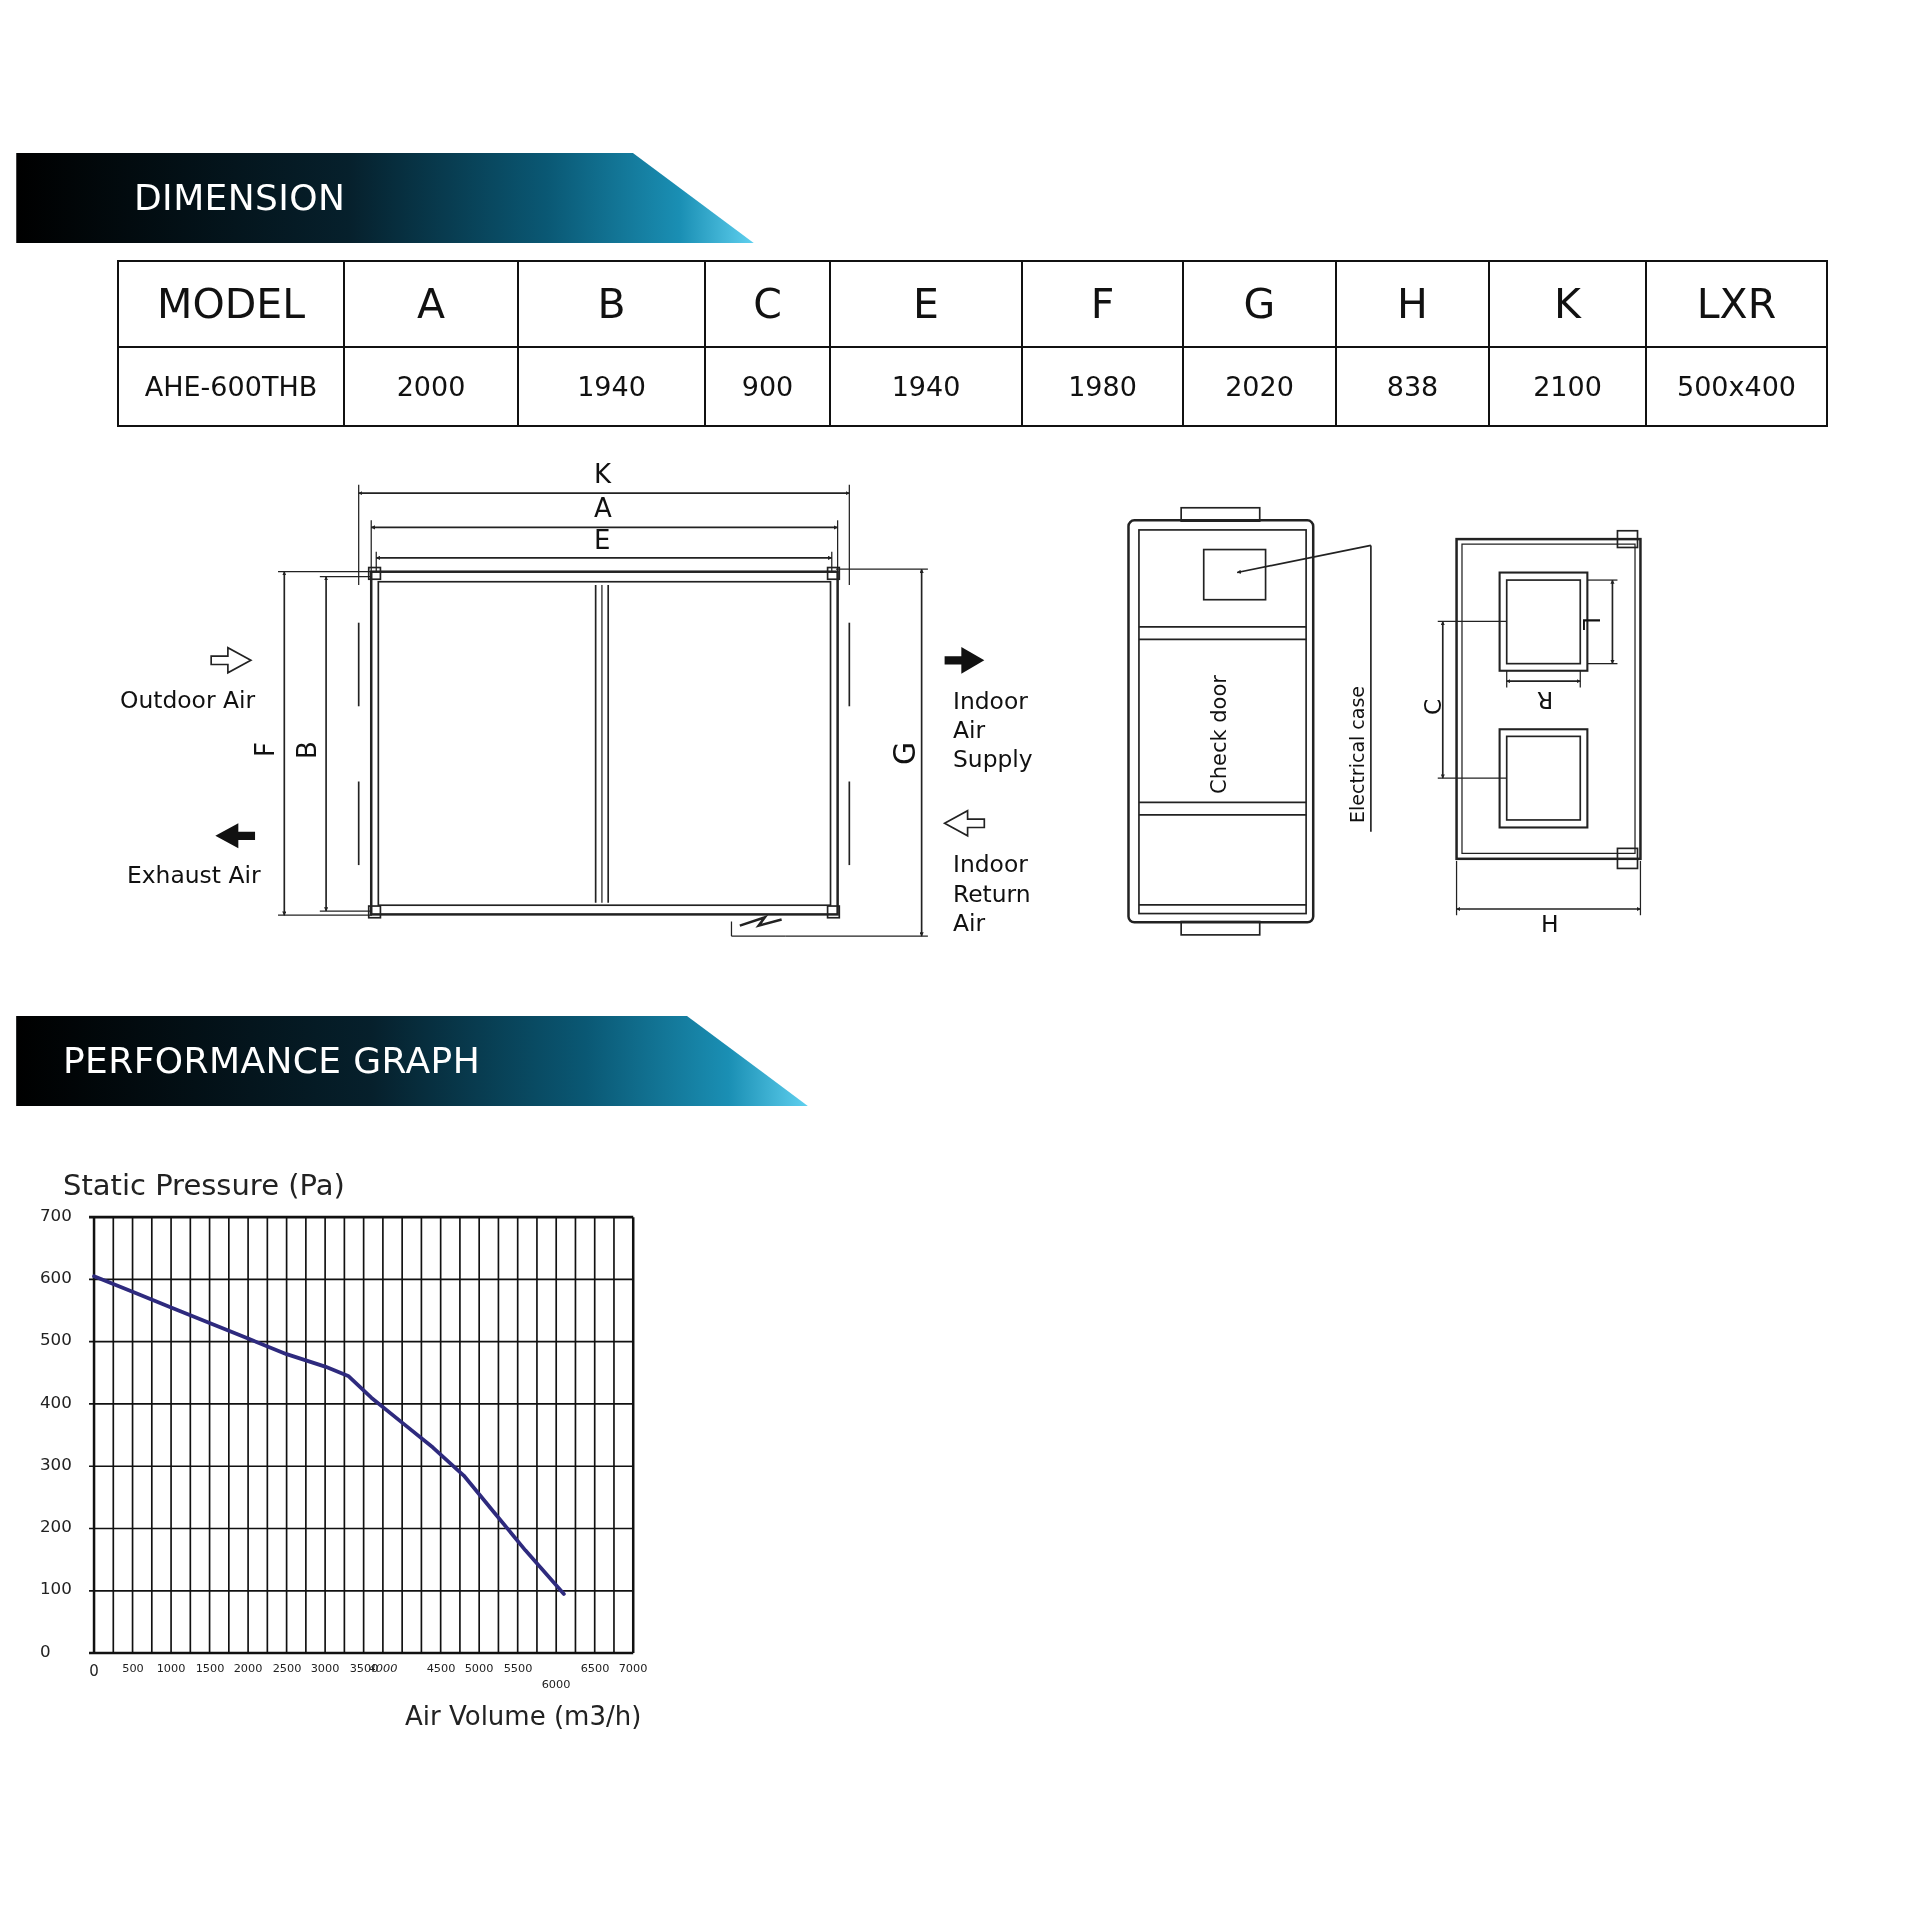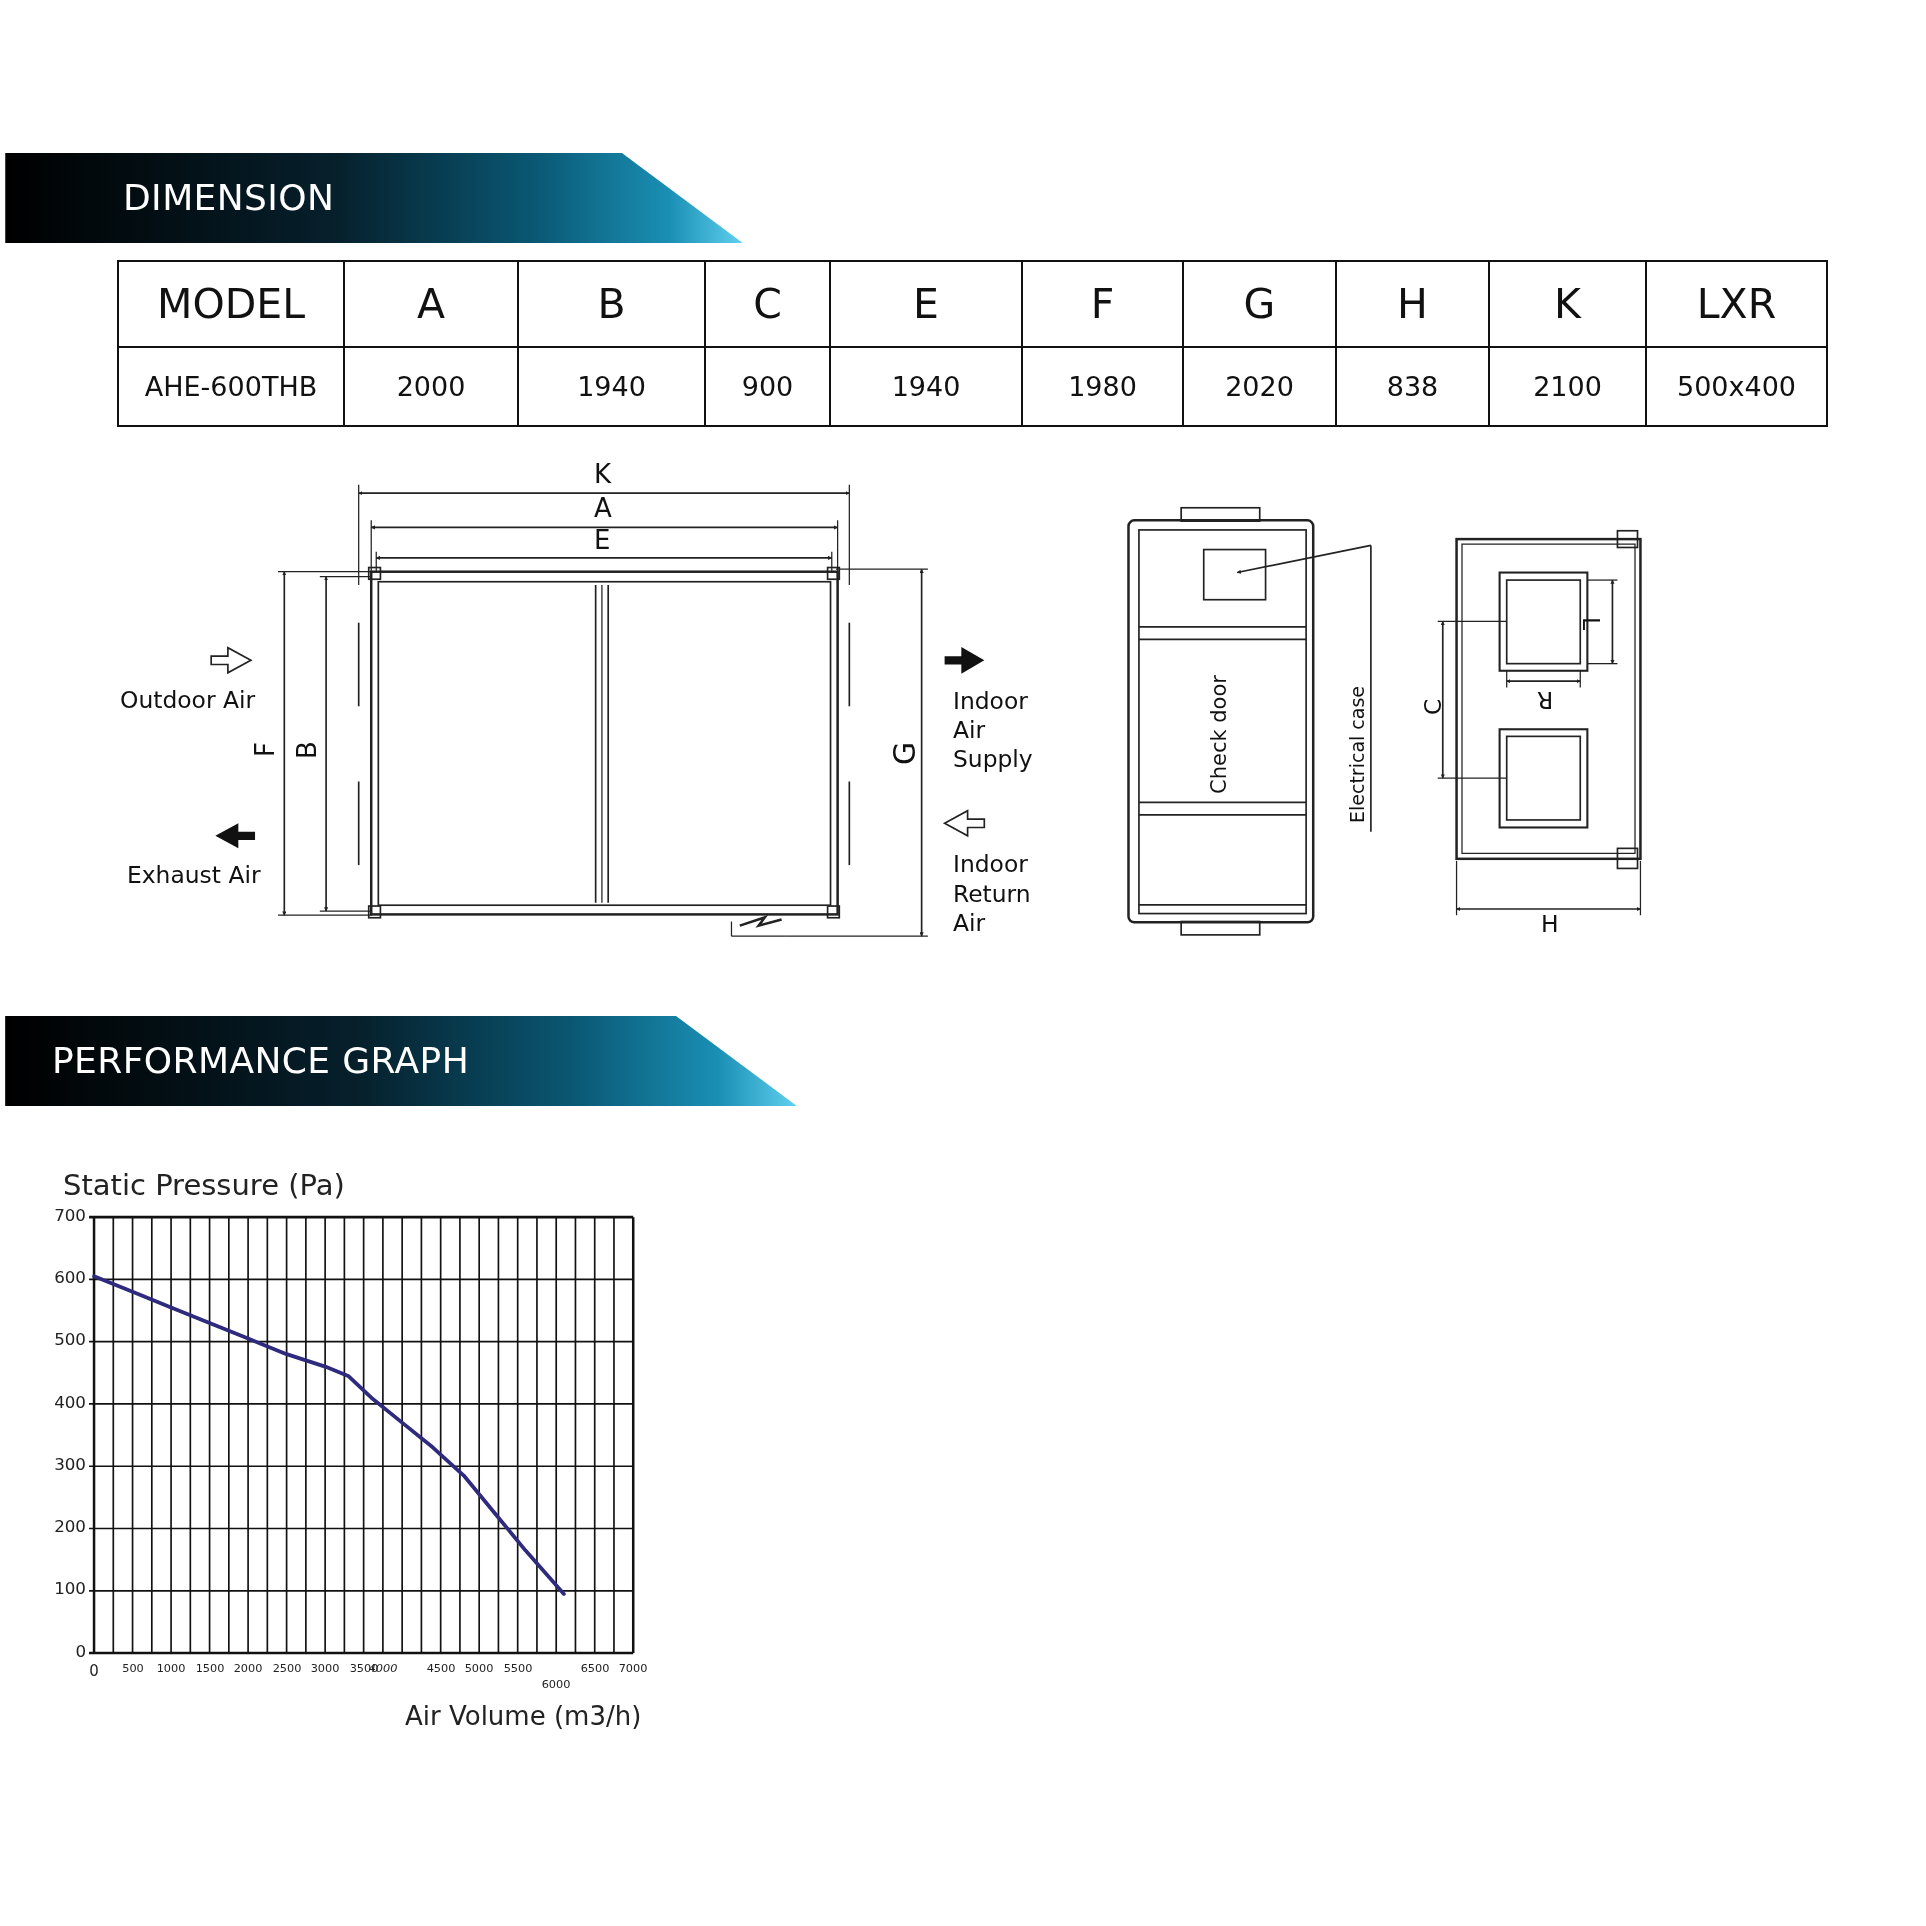--- a/index.html
+++ b/index.html
@@ -1,37 +1,37 @@
 <!DOCTYPE html>
 <html style="font-size:6.7px"><head>
 <meta charset="utf-8">
 <style>
   html, body { margin:0; padding:0; background:#ffffff; }
   body { width:1926px; height:1926px; position:relative; overflow:hidden;
          font-family:"DejaVu Sans","Liberation Sans",sans-serif; color:#111; }
 
-  .banner { position:absolute; left:4px; height:87px; }
+  .banner { position:absolute; left:15px; height:87px; }
   .banner svg { position:absolute; left:0; top:0; }
   .banner .title { position:absolute; top:0; height:90px; line-height:90px;
                    color:#ffffff; font-size:36px; letter-spacing:0.4px; white-space:nowrap; }
 
   .dim-table { position:absolute; left:117px; top:260px; width:1709px; height:166px;
                border-collapse:collapse; table-layout:fixed; }
   .dim-table td { border:2.9px solid #111; text-align:center; vertical-align:middle; }
   .dim-table tr.head td { height:82px; font-size:41px; }
   .dim-table tr.row td { height:75px; font-size:27px; }
 
   .drawing { position:absolute; left:0; top:0; }
   .lbl { position:absolute; font-size:23.4px; line-height:30px; white-space:nowrap; color:#111; }
   .lbl-big { position:absolute; font-size:26px; white-space:nowrap; color:#111; }
   .rot { transform-origin:left top; }
 
   .chart-svg { position:absolute; left:0; top:0; }
   .axis-title { position:absolute; font-size:29px; white-space:nowrap; color:#222; }
-  .tick-y { position:absolute; font-size:16.7px; color:#222; text-align:right; width:46px; }
+  .tick-y { position:absolute; font-size:16.7px; color:#222; text-align:left; width:46px; }
   .tick-x { position:absolute; font-size:11.3px; color:#222; white-space:nowrap; transform:translateX(-50%); }
 </style>
 </head>
 <body>
 
 <div class="banner" style="top:153px;width:740px;">
   <svg width="740" height="90" viewBox="0 0 1770 216">
     <defs>
       <linearGradient id="bg1" x1="0" y1="0" x2="1" y2="0">
         <stop offset="0" stop-color="#000000"></stop>

